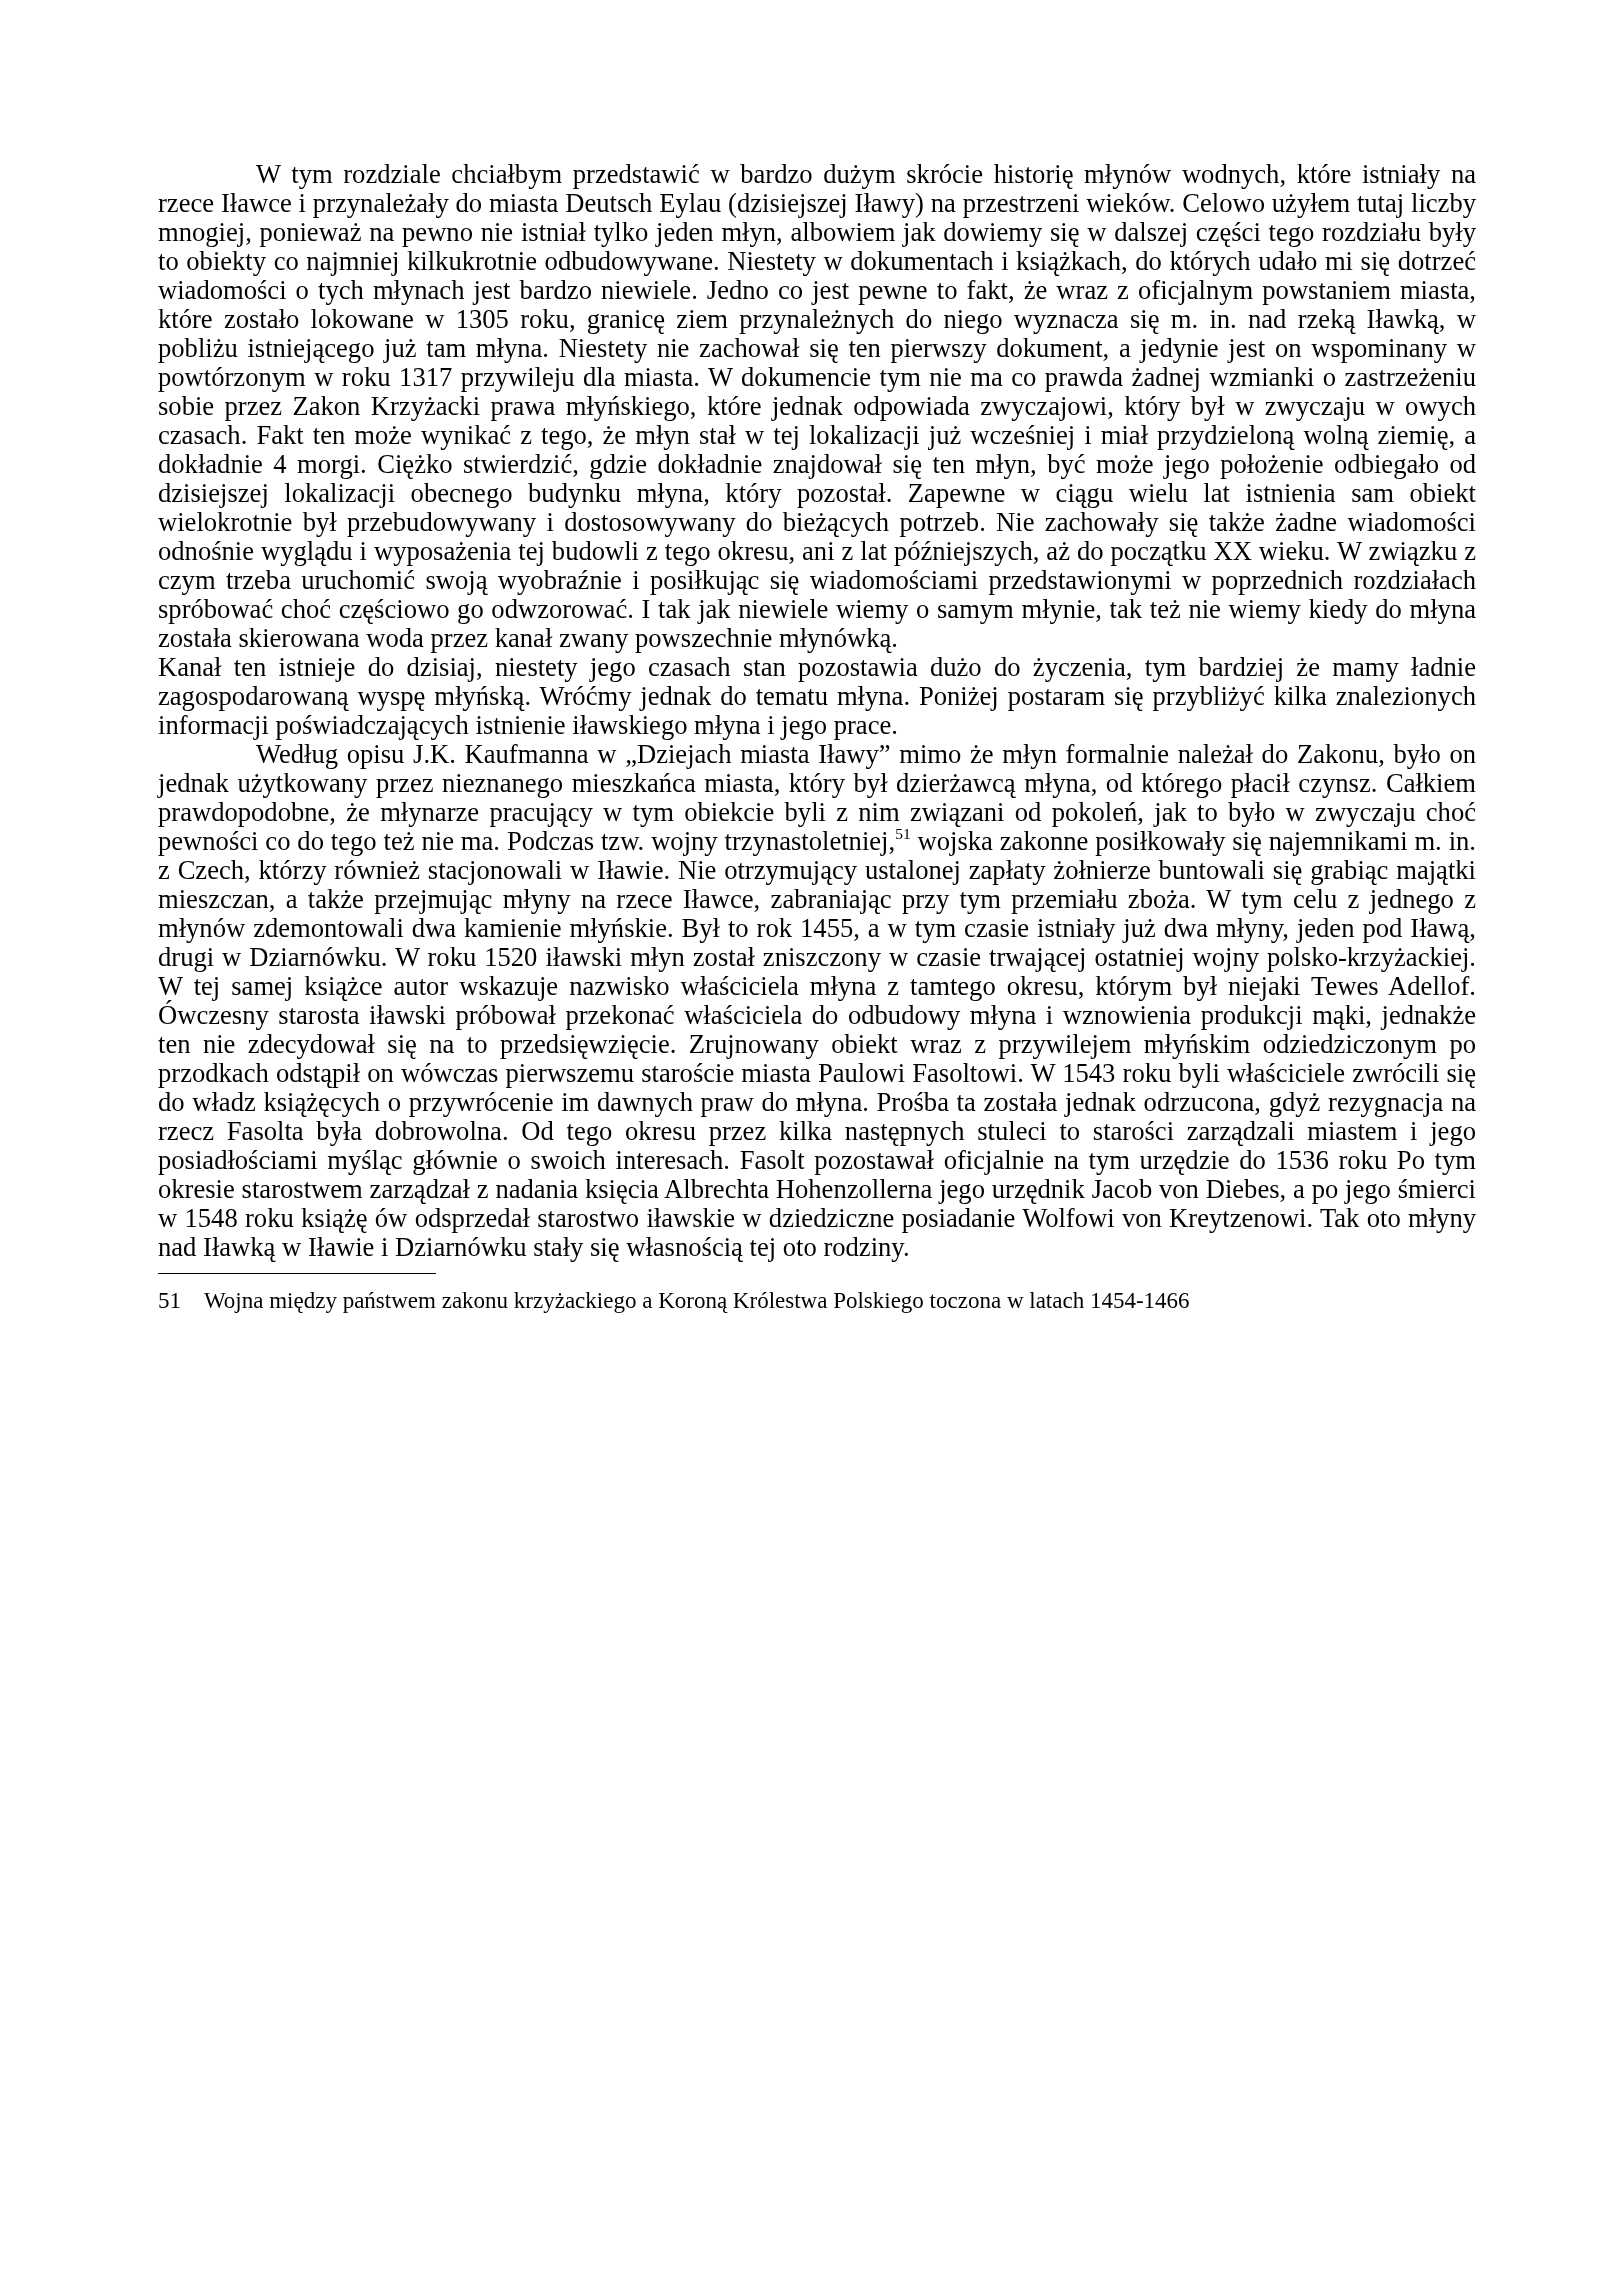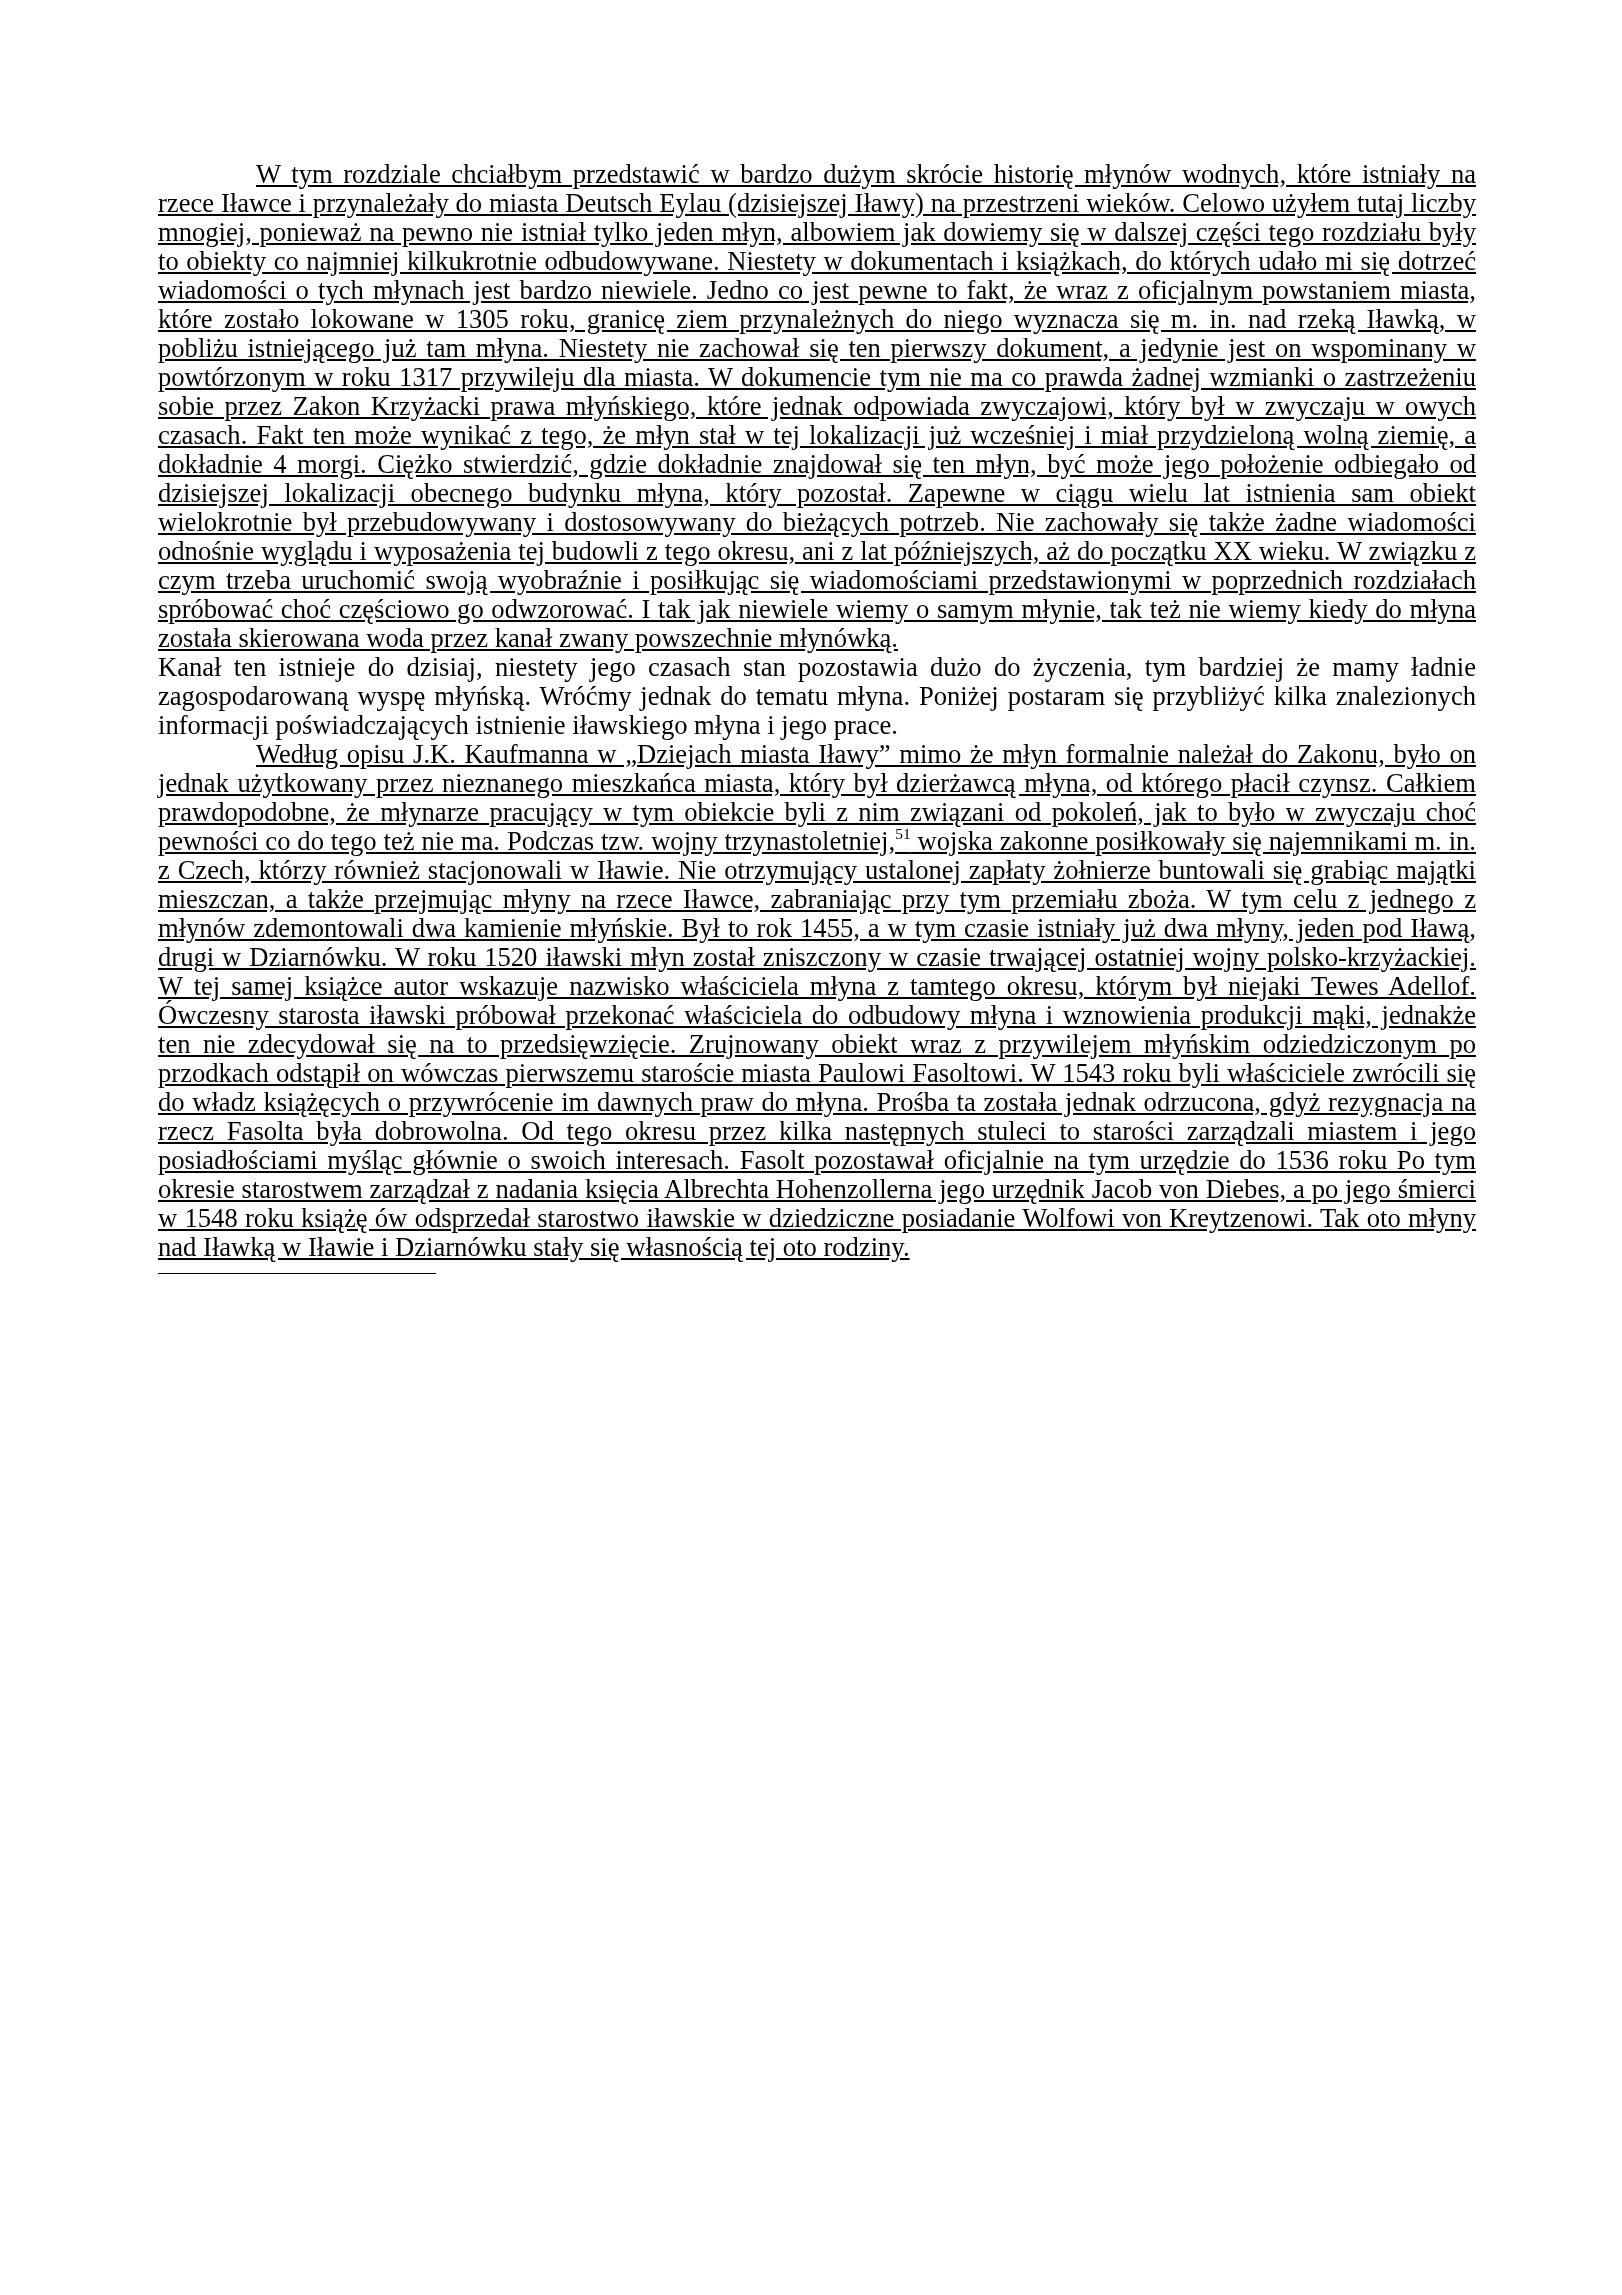--- a/index.html
+++ b/index.html
@@ -34,21 +34,20 @@
       font-size: 26.6px;
       line-height: 29px;
       text-align: justify;
       margin: 0;
     }
     .para {
       margin: 0;
     }
     .para.indent {
       text-indent: 98px;
-      text-decoration: underline;
     }
     sup.fnref {
       font-size: 15.5px;
       line-height: 0;
       vertical-align: 10.6px;
     }
     .fn-rule {
       margin-top: 11.4px;
       width: 278px;
       height: 0;
@@ -74,14 +73,17 @@
       <span>W tym rozdziale chciałbym przedstawić w bardzo dużym skrócie historię młynów wodnych, które istniały na rzece Iławce i przynależały do miasta Deutsch Eylau (dzisiejszej Iławy) na przestrzeni wieków. Celowo użyłem tutaj liczby mnogiej, ponieważ na pewno nie istniał tylko jeden młyn, albowiem jak dowiemy się w dalszej części tego rozdziału były to obiekty co najmniej kilkukrotnie odbudowywane. Niestety w dokumentach i książkach, do których udało mi się dotrzeć wiadomości o tych młynach jest bardzo niewiele. Jedno co jest pewne to fakt, że wraz z oficjalnym powstaniem miasta, które zostało lokowane w 1305 roku, granicę ziem przynależnych do niego wyznacza się m. in. nad rzeką Iławką, w pobliżu istniejącego już tam młyna. Niestety nie zachował się ten pierwszy dokument, a jedynie jest on wspominany w powtórzonym w roku 1317 przywileju dla miasta. W dokumencie tym nie ma co prawda żadnej wzmianki o zastrzeżeniu sobie przez Zakon Krzyżacki prawa młyńskiego, które jednak odpowiada zwyczajowi, który był w zwyczaju w owych czasach. Fakt ten może wynikać z tego, że młyn stał w tej lokalizacji już wcześniej i miał przydzieloną wolną ziemię, a dokładnie 4 morgi. Ciężko stwierdzić, gdzie dokładnie znajdował się ten młyn, być może jego położenie odbiegało od dzisiejszej lokalizacji obecnego budynku młyna, który pozostał. Zapewne w ciągu wielu lat istnienia sam obiekt wielokrotnie był przebudowywany i dostosowywany do bieżących potrzeb. Nie zachowały się także żadne wiadomości odnośnie wyglądu i wyposażenia tej budowli z tego okresu, ani z lat późniejszych, aż do początku XX wieku. W związku z czym trzeba uruchomić swoją wyobraźnie i posiłkując się wiadomościami przedstawionymi w poprzednich rozdziałach spróbować choć częściowo go odwzorować. I tak jak niewiele wiemy o samym młynie, tak też nie wiemy kiedy do młyna została skierowana woda przez kanał zwany powszechnie młynówką.</span>
     </p>
     <p class="para">
       <span>Kanał ten istnieje do dzisiaj, niestety jego czasach stan pozostawia dużo do życzenia, tym bardziej że mamy  ładnie zagospodarowaną wyspę młyńską. Wróćmy jednak do tematu młyna. Poniżej postaram się przybliżyć kilka znalezionych informacji poświadczających istnienie iławskiego młyna i jego prace.</span>
     </p>
     <p class="para indent"><span>Według opisu J.K. Kaufmanna w „Dziejach miasta Iławy” mimo że młyn formalnie należał do Zakonu, było on jednak użytkowany przez nieznanego mieszkańca miasta, który był dzierżawcą młyna, od którego płacił czynsz. Całkiem prawdopodobne, że młynarze pracujący w tym obiekcie byli z nim związani od pokoleń, jak to było w zwyczaju choć pewności co do tego też nie ma. Podczas tzw. wojny trzynastoletniej,</span><sup class="fnref">51</sup><span> wojska zakonne posiłkowały się najemnikami m. in. z Czech, którzy również stacjonowali w Iławie. Nie otrzymujący ustalonej zapłaty żołnierze buntowali się grabiąc majątki mieszczan, a także przejmując młyny na rzece Iławce, zabraniając przy tym przemiału zboża. W tym celu z jednego z młynów zdemontowali dwa kamienie młyńskie. Był to rok 1455, a w tym czasie istniały już dwa młyny, jeden pod Iławą, drugi w Dziarnówku. W roku 1520 iławski młyn został zniszczony w czasie trwającej ostatniej wojny polsko-krzyżackiej. W tej samej książce autor wskazuje nazwisko właściciela młyna z tamtego okresu, którym był niejaki Tewes Adellof. Ówczesny starosta iławski próbował przekonać właściciela do odbudowy młyna i wznowienia produkcji mąki, jednakże ten nie zdecydował się na to przedsięwzięcie. Zrujnowany obiekt wraz z przywilejem młyńskim odziedziczonym po przodkach odstąpił on wówczas pierwszemu staroście miasta Paulowi Fasoltowi. W 1543 roku byli właściciele zwrócili się do władz książęcych o przywrócenie im dawnych praw do młyna. Prośba ta została jednak odrzucona, gdyż rezygnacja na rzecz Fasolta była dobrowolna. Od tego okresu przez kilka następnych stuleci to starości zarządzali miastem i jego posiadłościami myśląc głównie o swoich interesach. Fasolt pozostawał oficjalnie na tym urzędzie do 1536 roku Po tym okresie starostwem zarządzał z nadania księcia Albrechta Hohenzollerna jego urzędnik Jacob von Diebes, a po jego śmierci w 1548 roku książę ów odsprzedał  starostwo iławskie w dziedziczne posiadanie Wolfowi von Kreytzenowi. Tak oto młyny nad Iławką w Iławie i Dziarnówku stały się własnością tej oto rodziny.</span></p>
   </div>
 
   <div class="fn-rule"></div>
 
+  <div class="footnote">
+    <span class="fn-num">51</span><span>Wojna między państwem zakonu krzyżackiego a Koroną Królestwa Polskiego toczona w latach 1454-1466</span>
+  </div>
 </div>
 
 
 </body></html>

